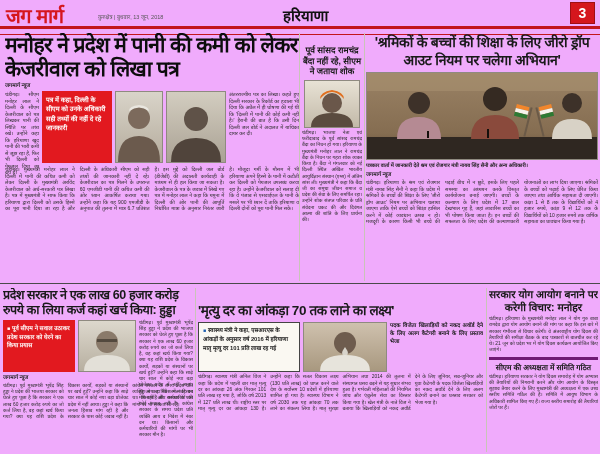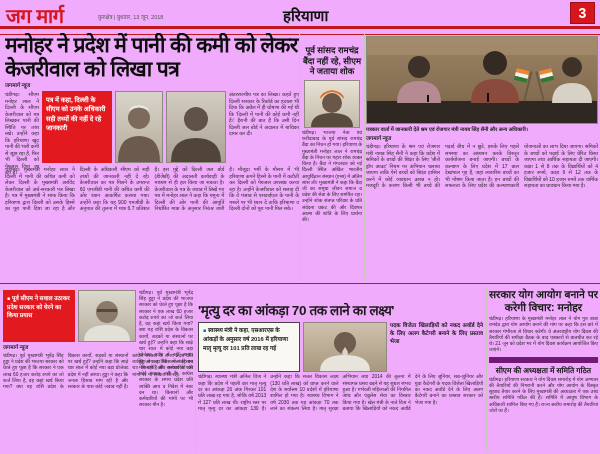--- a/index.html
+++ b/index.html
@@ -70,21 +70,21 @@
   .infobox .bullet{color:#1d5fb0;font-size:5px;margin-right:2px;}
   .bold-lead{font-size:5.6px;font-weight:700;line-height:1.4;text-align:justify;}
   #health-story .bodycols{margin-top:2px;column-count:4;column-gap:4px;height:88px;}
   #health-story .smalltext{font-size:4.9px;}
 
   
   #yoga-story{left:489px;top:288px;width:109px;height:164px;}
   #yoga-story .headline{font-size:10.5px;font-weight:800;text-align:center;line-height:1.25;}
   #yoga-story .smalltext{font-size:4.8px;}
   .subhead{font-size:7.5px;font-weight:800;text-align:center;margin:3px 0 2px 0;
-           border-top:6px solid #701a75;padding-top:2px;}
+           border-top:3px solid #701a75;padding-top:2px;}
 </style>
 </head>
 <body>
 
 <div id="page">
 
   <div class="header">
     <div class="masthead">जग मार्ग</div>
     <div class="dateline">कुरुक्षेत्र | बुधवार, 13 जून, 2018</div>
     <div class="section-title">हरियाणा</div>
@@ -122,20 +122,21 @@
       <svg viewBox="0 0 54 46">
         <circle cx="27" cy="22" r="10" fill="#6a574a"></circle>
         <path d="M15 18 Q27 4 39 18 Q39 11 27 9 Q15 11 15 18" fill="#e07020"></path>
         <path d="M6 46 Q6 32 27 32 Q48 32 48 46 Z" fill="#5a4b3f"></path>
       </svg>
     </div>
     <div class="smalltext">चंडीगढ़। भाजपा नेता एवं फरीदाबाद के पूर्व सांसद रामचंद्र बैंदा का निधन हो गया। हरियाणा के मुख्यमंत्री मनोहर लाल ने रामचंद्र बैंदा के निधन पर गहरा शोक व्यक्त किया है। बैंदा ने मंगलवार को नई दिल्ली स्थित अखिल भारतीय आयुर्विज्ञान संस्थान (एम्स) में अंतिम सांस ली। मुख्यमंत्री ने कहा कि बैंदा जी का समूचा जीवन समाज व प्रदेश की सेवा के लिए समर्पित रहा। उन्होंने शोक संतप्त परिवार के प्रति संवेदना प्रकट की और दिवंगत आत्मा की शांति के लिए प्रार्थना की।</div>
   </div>
 
   <div class="story" id="labour-story">
+    <div class="headline">'श्रमिकों के बच्चों की शिक्षा के लिए जीरो ड्रॉप आउट नियम पर चलेगा अभियान'</div>
     <div class="photo" style="background:linear-gradient(#9a8265 0%,#856d51 70%,#5d4a38 100%);">
       <svg viewBox="0 0 230 86">
         <rect x="0" y="64" width="230" height="22" fill="#2f2721"></rect>
         <rect x="0" y="0" width="230" height="18" fill="#a9916f" opacity="0.6"></rect>
 
         <circle cx="52" cy="30" r="11" fill="#3d3129"></circle>
         <path d="M30 66 Q30 44 52 44 Q74 44 74 66 Z" fill="#b58a93"></path>
 
         <circle cx="128" cy="26" r="12" fill="#352a22"></circle>
         <path d="M104 66 Q104 42 128 42 Q152 42 152 66 Z" fill="#8a4a3c"></path>
@@ -167,20 +168,21 @@
     <div class="bodycols smalltext">चंडीगढ़। हरियाणा के श्रम एवं रोजगार मंत्री नायब सिंह सैनी ने कहा कि प्रदेश में श्रमिकों के बच्चों की शिक्षा के लिए 'जीरो ड्रॉप आउट' नियम पर अभियान चलाया जाएगा ताकि ऐसे बच्चों को शिक्षा हासिल करने में कोई व्यवधान उत्पन्न न हो। मजदूरी के कारण किसी भी बच्चे की पढ़ाई बीच में न छूटे, इसके लिए पहले समस्या का अध्ययन करके विस्तृत कार्ययोजना बनाई जाएगी। बच्चों के कल्याण के लिए प्रदेश में 17 बाल देखभाल गृह हैं, जहां लावारिस बच्चों का भी पोषण किया जाता है। इन बच्चों की सफलता के लिए प्रदेश की कल्याणकारी योजनाओं का लाभ दिया जाएगा। श्रमिकों के बच्चों को पढ़ाई के लिए प्रेरित किया जाएगा तथा आर्थिक सहायता दी जाएगी। कक्षा 1 से 8 तक के विद्यार्थियों को 4 हजार रुपये, कक्षा 9 से 12 तक के विद्यार्थियों को 10 हजार रुपये तक वार्षिक सहायता का प्रावधान किया गया है।</div>
   </div>
 
   <div class="hsep"></div>
   <div class="vsep" style="left:299px;top:33px;height:248px;"></div>
   <div class="vsep" style="left:364px;top:33px;height:248px;"></div>
   <div class="vsep" style="left:195px;top:288px;height:164px;"></div>
   <div class="vsep" style="left:486px;top:288px;height:164px;"></div>
 
   <div class="story" id="hooda-story">
+    <div class="headline">प्रदेश सरकार ने एक लाख 60 हजार करोड़ रुपये का लिया कर्ज कहां खर्च किया: हुड्डा</div>
     <div class="media-row">
       <div class="redbox">
         <span class="bullet">■</span><span>पूर्व सीएम ने सवाल उठाकर प्रदेश सरकार को घेरने का किया प्रयास</span>
       </div>
       <div class="photo" style="width:56px;height:50px;background:linear-gradient(#ddd8cd,#b7afa0);">
         <svg viewBox="0 0 56 50">
           <circle cx="28" cy="21" r="11" fill="#8a7a6a"></circle>
           <rect x="18" y="18" width="20" height="3" fill="#3c342c" opacity="0.7"></rect>
           <path d="M5 50 Q5 34 28 34 Q51 34 51 50 Z" fill="#e3e0d8"></path>
         </svg>

